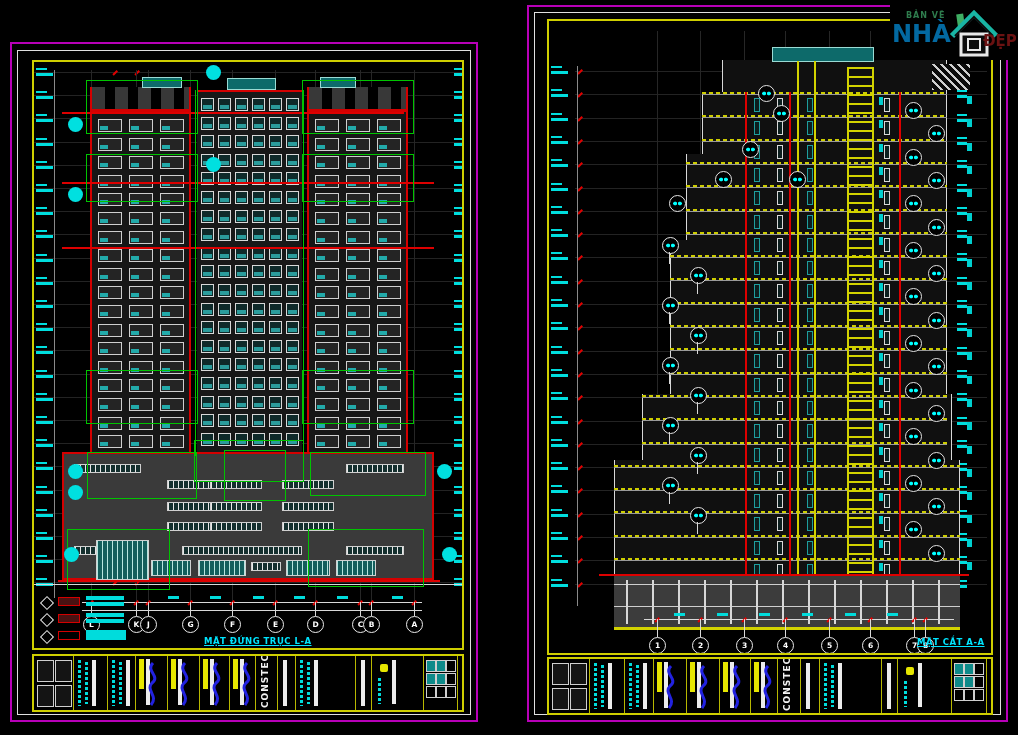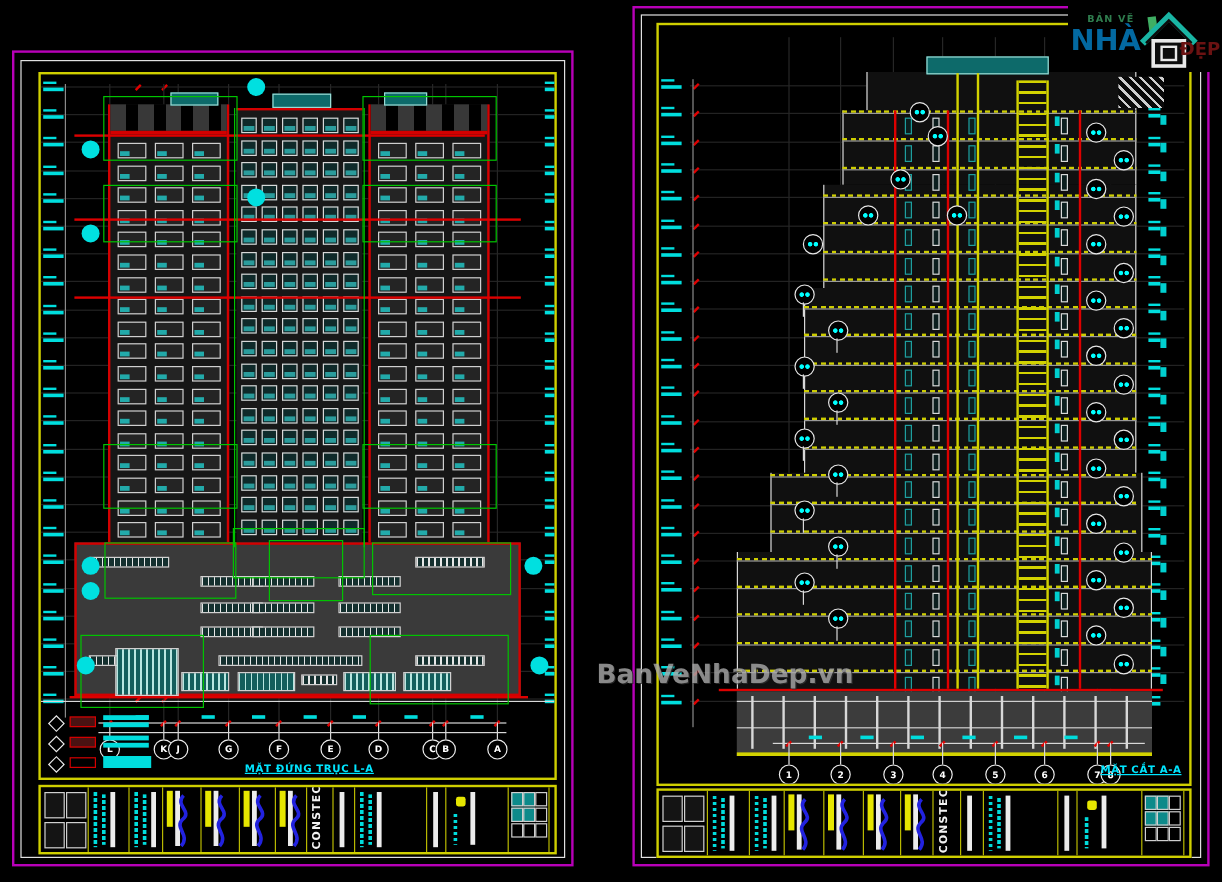--- a/index.html
+++ b/index.html
@@ -1271,14 +1271,13 @@
     <svg class="abs" style="left:56px;top:4px;" width="56" height="52" viewBox="0 0 56 52">
       <rect x="11" y="8" width="7" height="12" fill="#3fae63" transform="rotate(-8 14 14)"></rect>
       <polyline points="6,30 28,8 50,30" fill="none" stroke="#19b5a4" stroke-width="6" stroke-linejoin="miter"></polyline>
       <polyline points="9,30 28,11 47,30" fill="none" stroke="#0c0c0c" stroke-width="2"></polyline>
       <rect x="15" y="28" width="26" height="21" fill="#0c0c0c" stroke="#e8e8e8" stroke-width="3"></rect>
       <rect x="22" y="33" width="12" height="11" fill="none" stroke="#e8e8e8" stroke-width="2"></rect>
     </svg>
     <span class="abs" style="left:93px;top:30px;font-size:15px;font-weight:bold;color:#6b1212;">ĐẸP</span>
   </div>
 
-  <div class="wm" style="left:497px;top:550px;font-size:22px;">BanVeNhaDep.vn</div>
 </div>
 
 </body></html>

